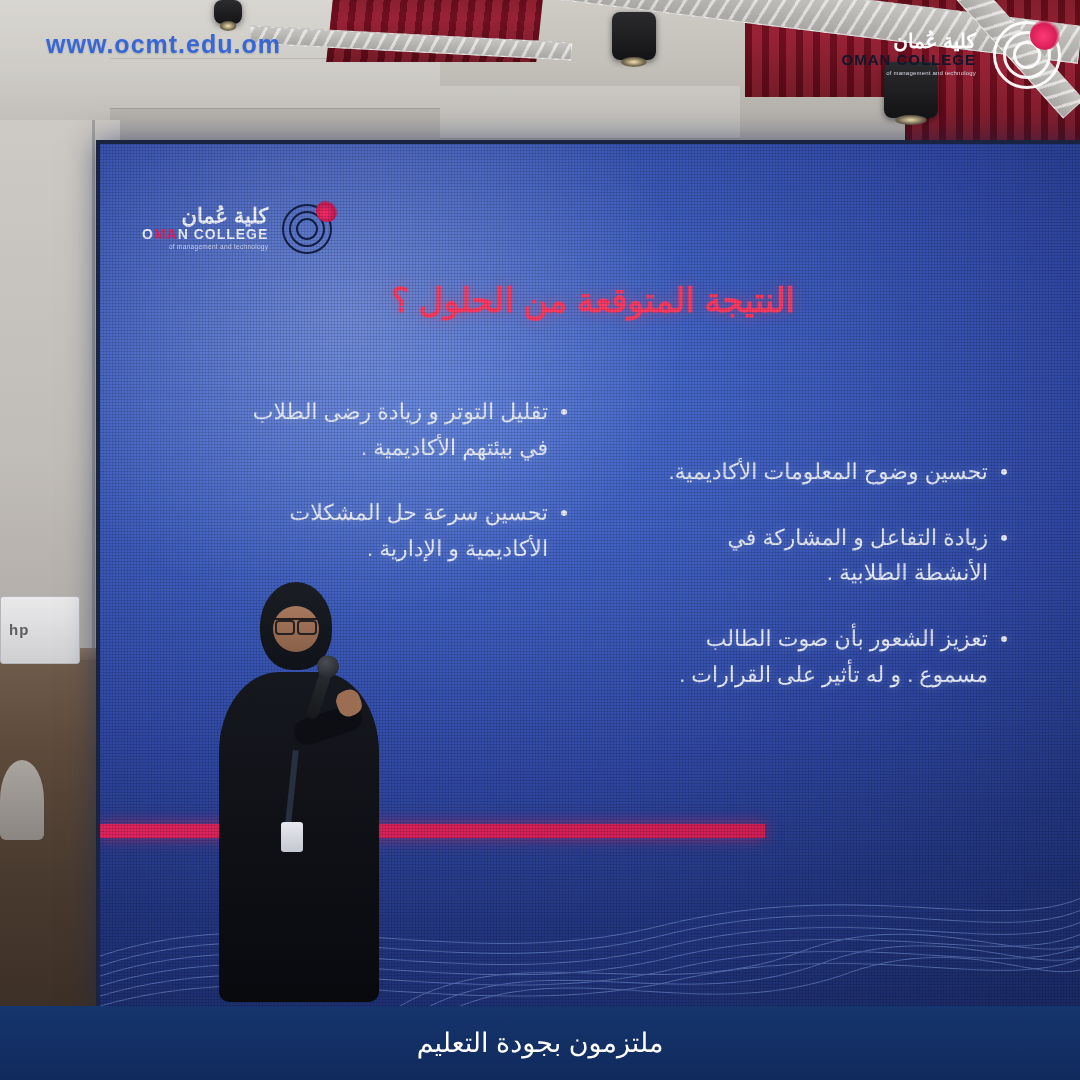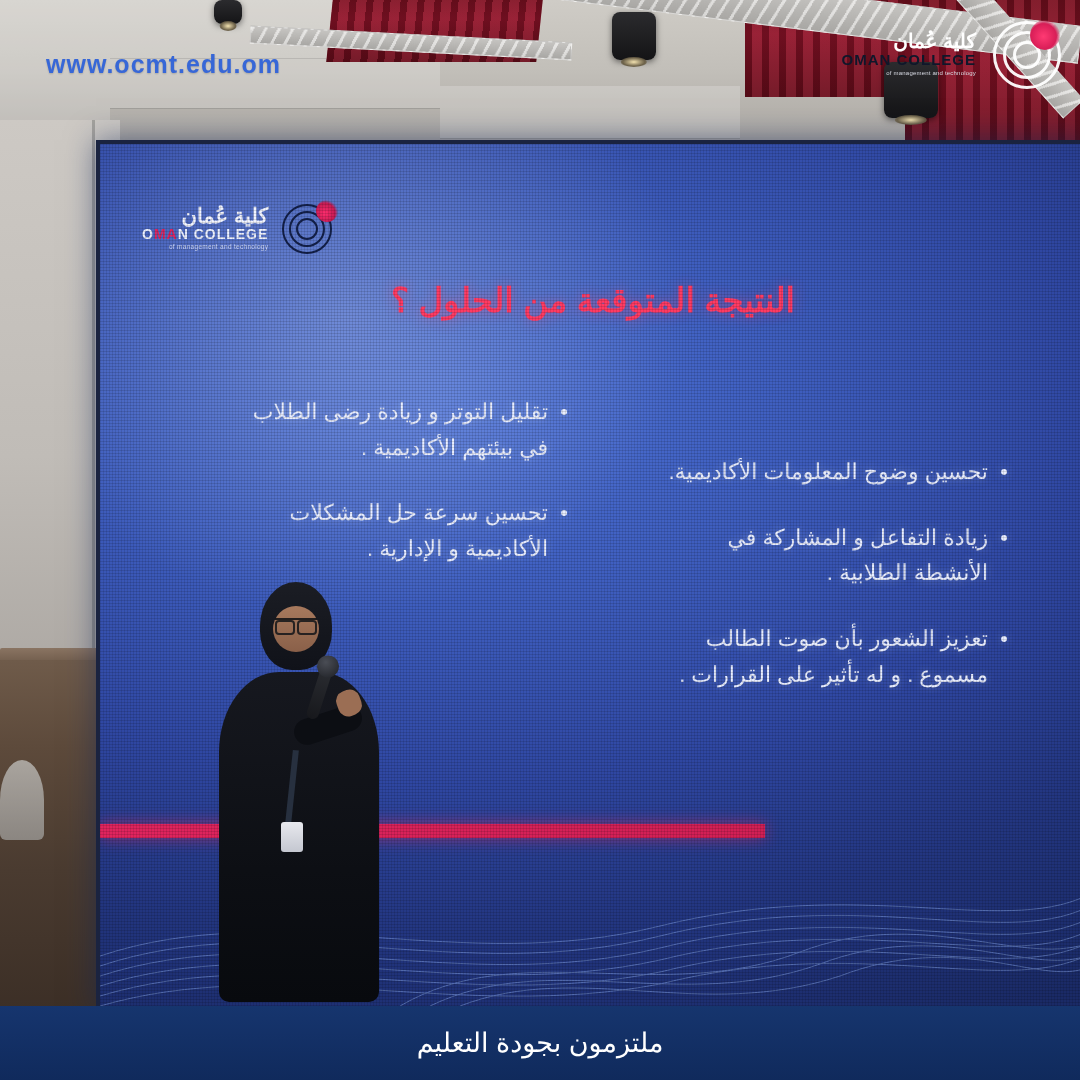--- a/index.html
+++ b/index.html
@@ -266,21 +266,20 @@
     background: linear-gradient(180deg,#e8e9ee,#c4c7d0);
     border-radius: 3px;
   }
 
   
   .watermark-url {
     position: absolute; left: 46px; top: 30px;
     color: #2b5fd9; font-size: 25px; font-weight: bold;
     letter-spacing: 1px; opacity: 0.92;
     text-shadow: 0 1px 2px rgba(0,0,0,0.2);
-    margin-top: 20px;
   }
   .brand-overlay {
     position: absolute; right: 18px; top: 18px;
     display: flex; align-items: center; gap: 14px;
   }
   .brand-text { text-align: right; line-height: 1.05; }
   .brand-ar { color: #ffffff; font-size: 20px; font-weight: bold; }
   .brand-en { color: #0f172a; font-size: 15px; font-weight: bold; letter-spacing: 1px; }
   .brand-sub { color: #d8dbe4; font-size: 6px; letter-spacing: 0.2px; margin-top: 2px; }
   .brand-mark { position: relative; width: 72px; height: 72px; }
@@ -329,20 +328,23 @@
     <div class="light" style="left:612px;top:12px;width:44px;height:48px;"></div>
     <div class="light" style="left:884px;top:62px;width:54px;height:56px;"></div>
     <div class="light" style="left:214px;top:0px;width:28px;height:24px;"></div>
 
     <div class="wall-left"></div>
     <div class="wall-left-seam"></div>
     <div class="floor"></div>
 
     <div class="podium-top"></div>
     <div class="podium"></div>
+    <div class="laptop">
+      <span class="laptop-logo">hp</span>
+    </div>
     <div class="wall-object"></div>
   </div>
 
   <div class="screen-frame">
     <div class="screen">
       <div class="screen-glow"></div>
 
       <div class="slide-logo">
         <div class="slide-logo-text">
           <div class="slide-logo-ar">كلية عُمان</div>

